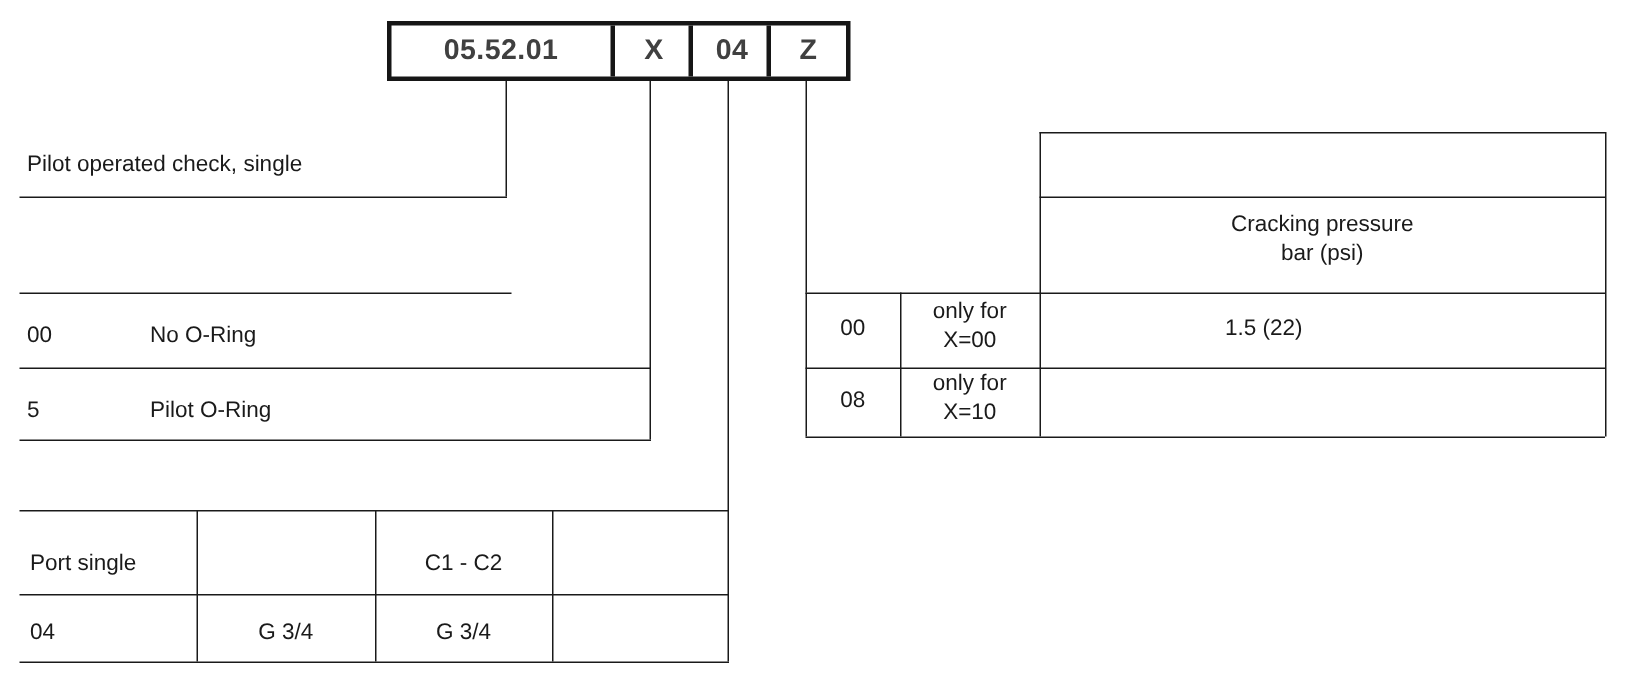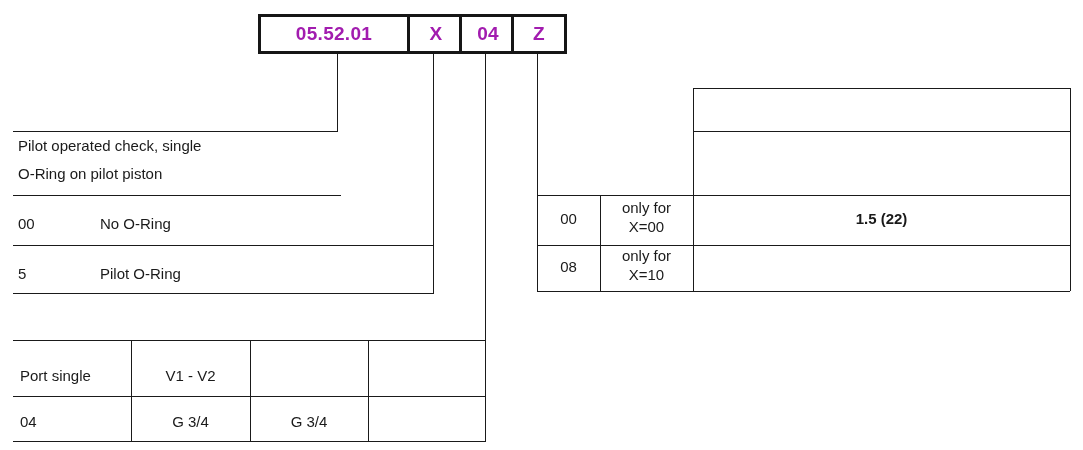--- a/index.html
+++ b/index.html
@@ -57,21 +57,21 @@
   .code-cell {
     position: absolute;
     top: 0;
     height: 100%;
     display: flex;
     align-items: center;
     justify-content: center;
     font-size: 19px;
     font-weight: bold;
     letter-spacing: 0.3px;
-    color: #a21caf;
+    color: #404040;
     box-sizing: border-box;
     border-radius: 17px;
   }
   .code-sep {
     position: absolute;
     top: 0;
     width: 3px;
     height: 100%;
     background: #161616;
   }
@@ -95,65 +95,66 @@
   </div>
 
   <div class="rule-v" style="left:337px; top:54px; height:77px;"></div>
 
   <div class="rule-v" style="left:433px; top:54px; height:239px;"></div>
 
   <div class="rule-v" style="left:485px; top:54px; height:387px;"></div>
 
   <div class="rule-v" style="left:537px; top:54px; height:141px;"></div>
 
-  <div class="txt" style="left:18px; top:101px;margin-top:36px;">Pilot operated check, single</div>
+  <div class="txt" style="left:18px; top:101px;">Pilot operated check, single</div>
   <div class="rule-h" style="left:13px; top:131px; width:325px;"></div>
 
-  <div class="txt" style="left:18px; top:165px;">O-Ring on pilot piston</div>
   <div class="rule-h" style="left:13px; top:195px; width:328px;"></div>
 
   <div class="txt bold" style="left:18px; top:215px;">00</div>
   <div class="txt" style="left:100px; top:215px;">No O-Ring</div>
   <div class="rule-h" style="left:13px; top:245px; width:421px;"></div>
 
   <div class="txt bold" style="left:18px; top:265px;">5</div>
   <div class="txt" style="left:100px; top:265px;">Pilot O-Ring</div>
   <div class="rule-h" style="left:13px; top:293px; width:421px;"></div>
 
   <div class="rule-h" style="left:13px; top:340px; width:473px;"></div>
   <div class="rule-h" style="left:13px; top:396px; width:473px;"></div>
   <div class="rule-h" style="left:13px; top:441px; width:473px;"></div>
 
   <div class="rule-v" style="left:131px; top:340px; height:101px;"></div>
   <div class="rule-v" style="left:250px; top:340px; height:101px;"></div>
   <div class="rule-v" style="left:368px; top:340px; height:101px;"></div>
 
   <div class="txt" style="left:20px; top:367px;">Port single</div>
-  <div class="txt center" style="left:131px; top:367px; width:119px;">V1 - V2</div>
+  <div class="txt center" style="left:250px; top:367px; width:118px;">C1 - C2</div>
   <div class="txt center" style="left:368px; top:367px; width:118px;"></div>
 
   <div class="txt bold" style="left:20px; top:413px;">04</div>
   <div class="txt center" style="left:131px; top:413px; width:119px;">G 3/4</div>
   <div class="txt center" style="left:250px; top:413px; width:118px;">G 3/4</div>
   <div class="txt center" style="left:368px; top:413px; width:118px;"></div>
 
   <div class="rule-h" style="left:693px; top:88px; width:377px;"></div>
   <div class="rule-h" style="left:693px; top:131px; width:377px;"></div>
   <div class="rule-h" style="left:537px; top:195px; width:533px;"></div>
   <div class="rule-h" style="left:537px; top:245px; width:533px;"></div>
   <div class="rule-h" style="left:537px; top:291px; width:533px;"></div>
 
   <div class="rule-v" style="left:537px; top:195px; height:96px;"></div>
   <div class="rule-v" style="left:600px; top:195px; height:96px;"></div>
   <div class="rule-v" style="left:693px; top:88px; height:203px;"></div>
   <div class="rule-v" style="left:1070px; top:88px; height:203px;"></div>
 
+  <div class="txt center" style="left:693px; top:141px; width:377px;">Cracking pressure
+bar (psi)</div>
 
   <div class="txt bold center" style="left:537px; top:210px; width:63px;">00</div>
   <div class="txt center" style="left:600px; top:199px; width:93px;">only for
 X=00</div>
-  <div class="txt center" style="left:693px; top:210px; width:377px;font-weight:bold;">1.5 (22)</div>
+  <div class="txt center" style="left:654px; top:210px; width:377px;">1.5 (22)</div>
 
   <div class="txt bold center" style="left:537px; top:258px; width:63px;">08</div>
   <div class="txt center" style="left:600px; top:247px; width:93px;">only for
 X=10</div>
 
 </div>
 
 </body></html>

